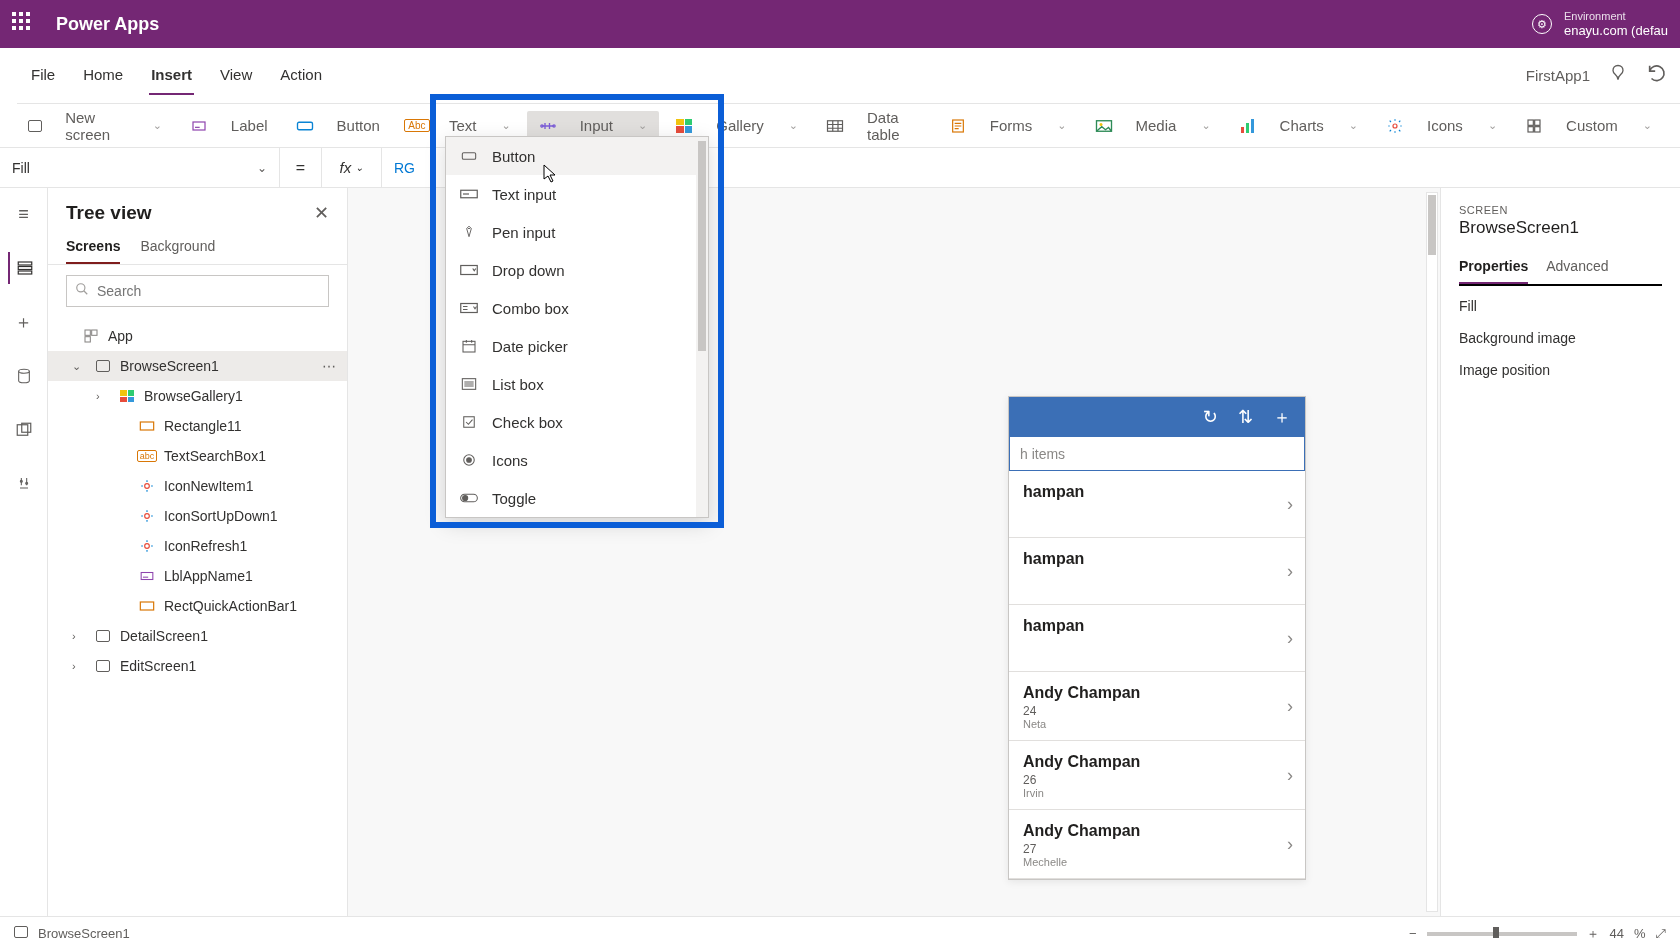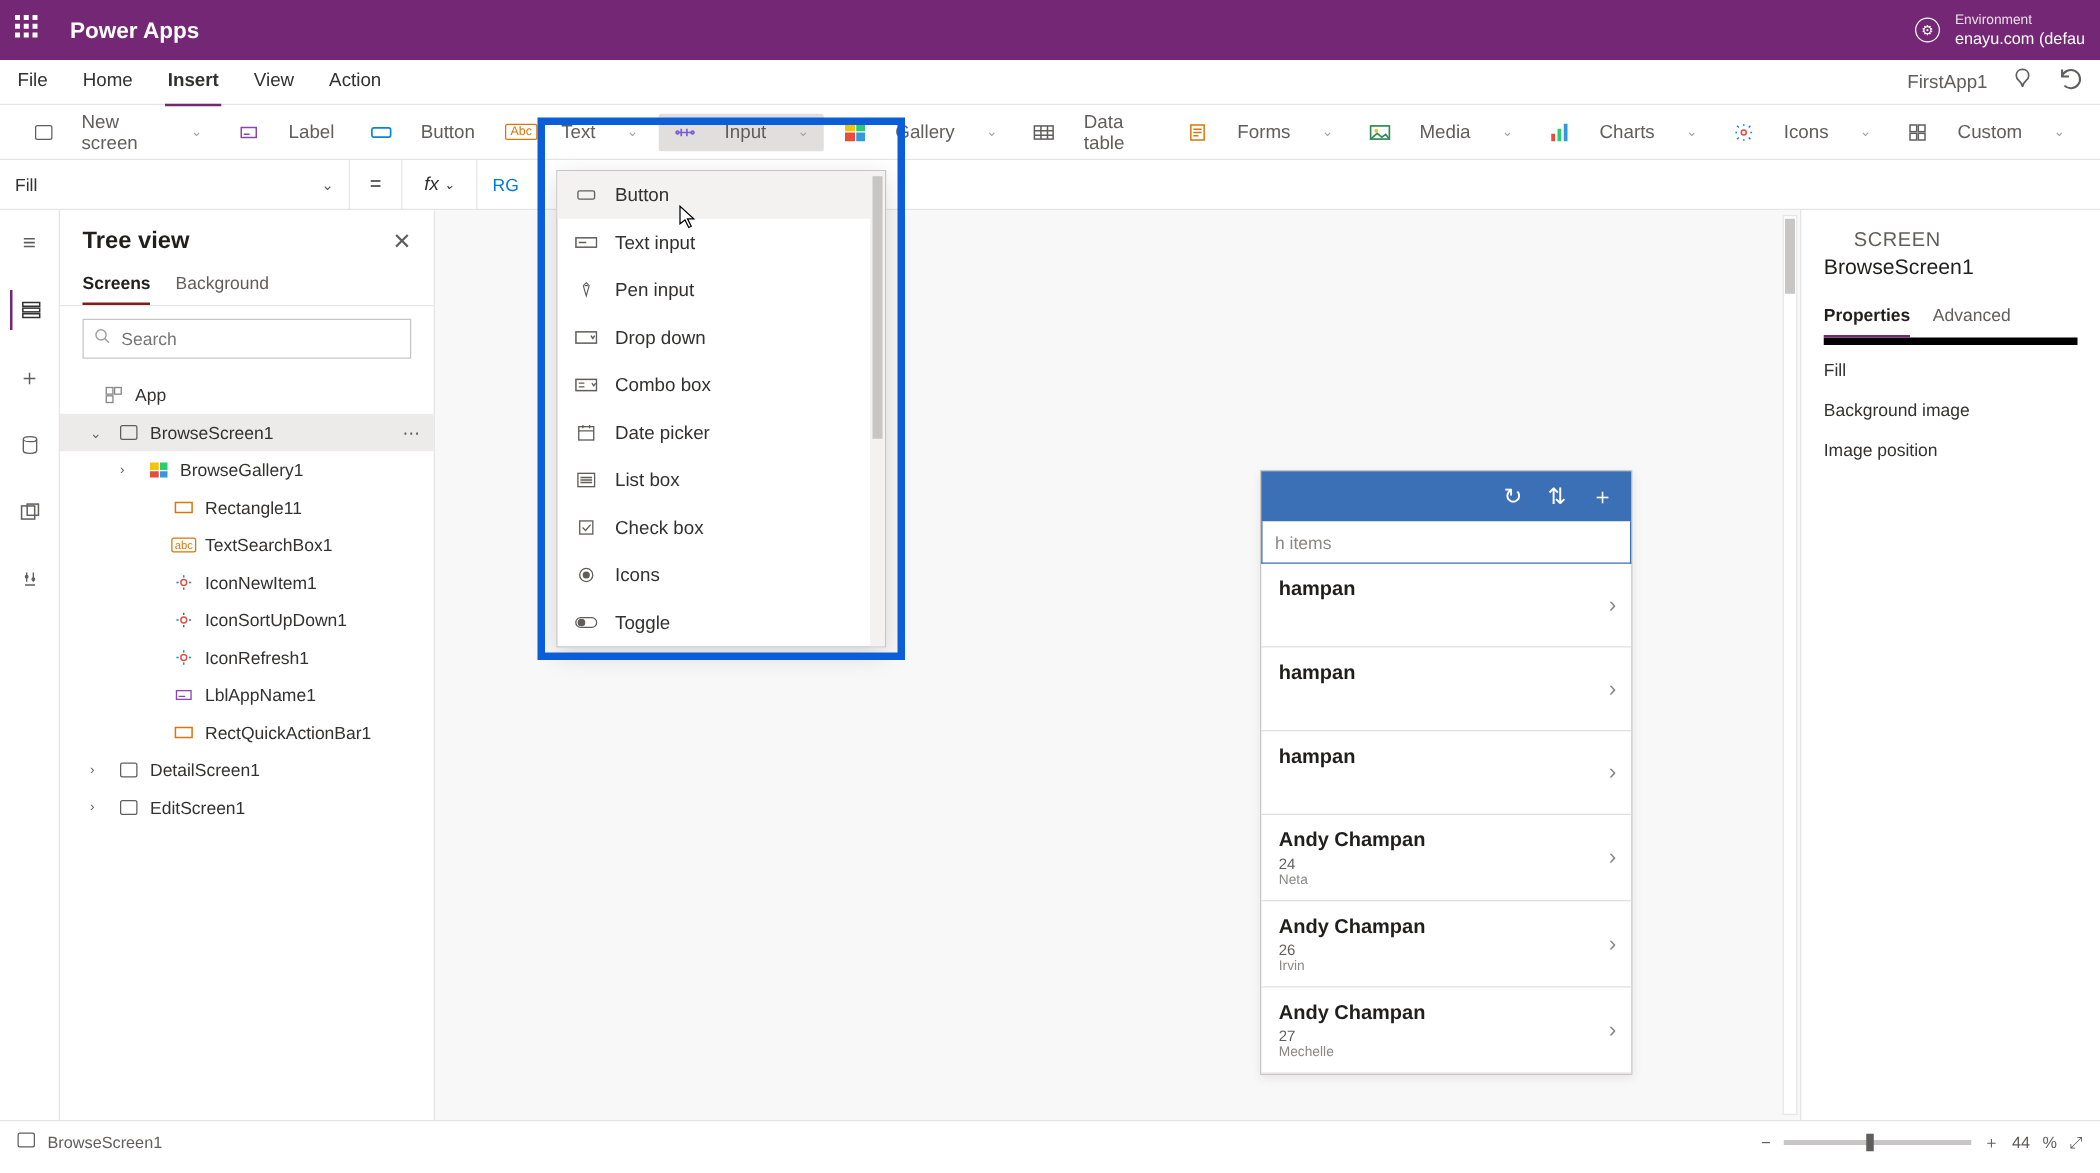--- a/index.html
+++ b/index.html
@@ -9,21 +9,21 @@
 .topbar { height: 48px; background: #742774; color: #fff; display: flex; align-items: center; padding: 0 12px; }
 .topbar .waffle { width: 24px; height: 24px; display: grid; grid-template-columns: repeat(3,4px); grid-template-rows: repeat(3,4px); gap: 3px; margin-right: 20px; cursor: pointer; }
 .topbar .waffle span { background: #fff; }
 .topbar .title { font-size: 18px; font-weight: 600; }
 .topbar .right { margin-left: auto; display: flex; align-items: center; gap: 12px; font-size: 13px; }
 .topbar .envicon { width: 20px; height: 20px; border: 1px solid #fff; border-radius: 50%; display:flex;align-items:center;justify-content:center;font-size:11px;}
 .topbar .envtext { line-height: 1.2; }
 .topbar .envtext .small { font-size: 11px; opacity: .85; }
 
 
-.menubar { height: 36px; border-bottom: 1px solid #e5e5e5; display: flex; align-items: center; padding: 0 12px; gap: 24px; }
+.menubar { height: 56px; border-bottom: 1px solid #e5e5e5; display: flex; align-items: center; padding: 0 12px; gap: 24px; margin-left: 17px; }
 .menubar .menuitem { font-size: 15px; color: #323130; cursor: pointer; padding: 10px 2px; }
 .menubar .menuitem.active { font-weight: 600; border-bottom: 2px solid #742774; }
 .menubar .right { margin-left: auto; display: flex; align-items: center; gap: 18px; }
 .menubar .appname { color: #605e5c; font-size: 15px; }
 .iconbtn { cursor: pointer; color: #605e5c; font-size: 18px; }
 
 
 .ribbon { height: 44px; border-bottom: 1px solid #e5e5e5; display: flex; align-items: center; padding: 0 16px; gap: 4px; font-size: 15px; color: #605e5c; }
 .ribbon .rib { display: flex; align-items: center; gap: 23px; padding: 6px 12px; cursor: pointer; border-radius: 2px; }
 .ribbon .rib.expanded { background: #e1dfdd; }
@@ -62,23 +62,23 @@
 .tree .lvl2 { padding-left: 48px; }
 .tree .lvl3 { padding-left: 68px; }
 .tree .node.selected { background:#edebe9; }
 .tree .node .more { margin-left:auto;color:#605e5c;letter-spacing:1px; }
 
 .canvas { flex:1; background:#f8f8f8; position:relative; overflow:hidden; }
 .canvas .scrollv { position:absolute; right:2px; top:4px; bottom:4px; width:12px; background:#fff; border:1px solid #e5e5e5; }
 .canvas .scrollv .thumb { position:absolute; left:1px; right:1px; top:2px; height:60px; background:#c8c6c4; }
 
 .rightpanel { width: 240px; border-left: 1px solid #e5e5e5; padding: 16px 18px; }
-.rightpanel .sub { font-size: 16px; letter-spacing: .5px; color:#605e5c; text-transform: uppercase; margin-left: 24px; }
+.rightpanel .sub { font-size: 11px; letter-spacing: .5px; color:#605e5c; text-transform: uppercase; }
 .rightpanel h3 { font-size: 17px; font-weight: 400; color:#201f1e; margin-top:2px; }
-.rightpanel .tabs { display:flex;gap:18px;margin-top:12px;border-bottom:6px solid #000000; }
+.rightpanel .tabs { display:flex;gap:18px;margin-top:12px;border-bottom:2px solid #000000; }
 .rightpanel .tabs .tab { padding:8px 0;font-size:14px;color:#605e5c;cursor:pointer; }
 .rightpanel .tabs .tab.active { color:#201f1e;font-weight:600;border-bottom:2px solid #742774; }
 .rightpanel .props { margin-top:12px;display:flex;flex-direction:column;gap:16px;font-size:14px;color:#323130; }
 
 
 .inputmenu { position:absolute; left:445px; top:136px; width:264px; background:#fff; border:1px solid #c8c6c4; box-shadow: 0 6px 20px rgba(0,0,0,.15); z-index:50; }
 .inputmenu .opt { display:flex;align-items:center;gap:14px;padding:10px 14px;font-size:15px;color:#323130;cursor:pointer; }
 .inputmenu .opt:hover, .inputmenu .opt.hovered { background:#f3f2f1; }
 .inputmenu .opt .oi { width:18px;height:18px;display:inline-flex;align-items:center;justify-content:center; }
 .inputmenu .sbtrack { position:absolute; right:0; top:0; bottom:0; width:12px; background:#f3f2f1; }

